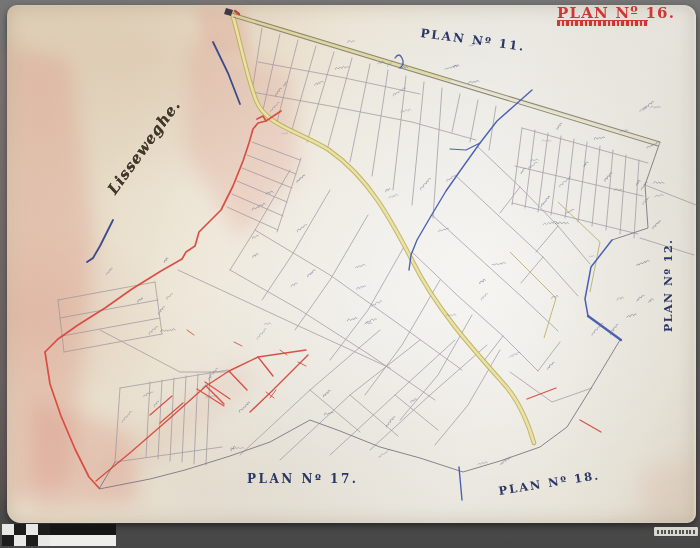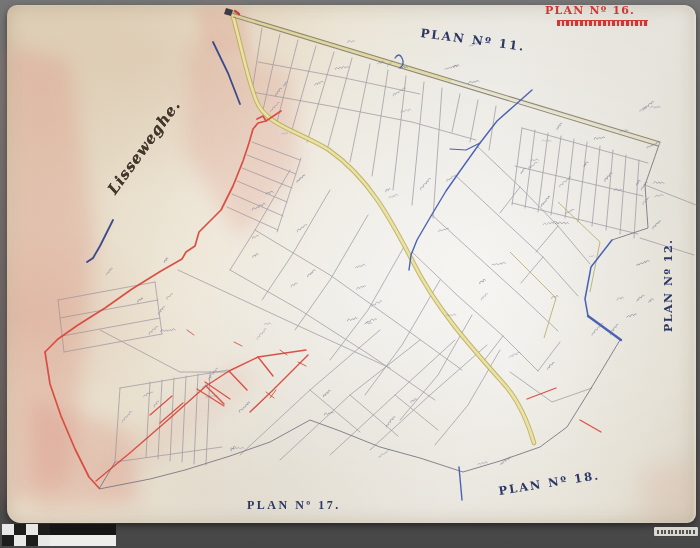--- a/index.html
+++ b/index.html
@@ -16,29 +16,29 @@
       radial-gradient(ellipse 520px 390px at 66% 52%, rgba(255,255,255,.55), transparent 75%),
       radial-gradient(ellipse 240px 480px at 95% 42%, rgba(198,192,176,.32), transparent 72%),
       radial-gradient(ellipse 430px 250px at 38% 92%, rgba(206,190,164,.28), transparent 75%),
       radial-gradient(ellipse 200px 120px at 4% 60%, rgba(214,160,140,.25), transparent 75%),
       linear-gradient(115deg,#dfd1b9 0%,#e6dbc6 18%,#ebe3d2 34%,#e8e6df 52%,#ebe9e3 72%,#e4dfd2 90%,#d8d1bf 100%);
     box-shadow:0 3px 7px rgba(0,0,0,.5), inset 0 0 18px rgba(120,95,60,.25), inset -2px 0 2px rgba(255,255,255,.5);
   }
   #mapsvg{position:absolute;left:0;top:0;width:700px;height:548px;}
   .maplabel{position:absolute;font-weight:bold;white-space:nowrap;}
   .lbl-plan{font-size:12px;letter-spacing:2px;color:#2c3766;}
-  #lbl-plan16{left:545px;top:4px;font-size:11px;letter-spacing:1.2px;color:#cf3734;text-align:right;}
+  #lbl-plan16{left:557px;top:4px;font-size:15px;letter-spacing:1.2px;color:#cf3734;text-align:right;}
   #lbl-plan16-rule{
     position:absolute;left:557px;top:20px;width:91px;height:5px;
     background:repeating-linear-gradient(90deg,#cf3734 0 2.6px, rgba(207,55,52,.15) 2.6px 4.6px);
     border-top:1px solid #cf3734;
   }
   #lbl-plan11{left:420px;top:33px;transform:rotate(7.5deg);}
   #lbl-plan12{left:662px;top:332px;transform:rotate(-90deg);transform-origin:0 0;font-size:11px;letter-spacing:1.5px;}
-  #lbl-plan17{left:247px;top:498px;letter-spacing:2.5px;font-family:Liberation Serif, serif;}
+  #lbl-plan17{left:247px;top:472px;letter-spacing:2.5px;}
   #lbl-plan18{left:498px;top:476px;transform:rotate(-9deg);font-size:11.5px;}
   #lbl-village{
     left:88px;top:138px;width:112px;text-align:center;
     transform:rotate(-54deg);font-size:15px;font-style:italic;letter-spacing:1px;
     color:#42382c;text-shadow:0 0 .6px #42382c;
   }
   #scalebar{position:absolute;left:2px;top:524px;width:114px;height:22px;}
   #scalebar .row{display:flex;height:11px;}
   #scalebar .cell{width:12px;height:11px;flex:0 0 auto;}
   #scalebar .bar{height:11px;flex:1 1 auto;}

